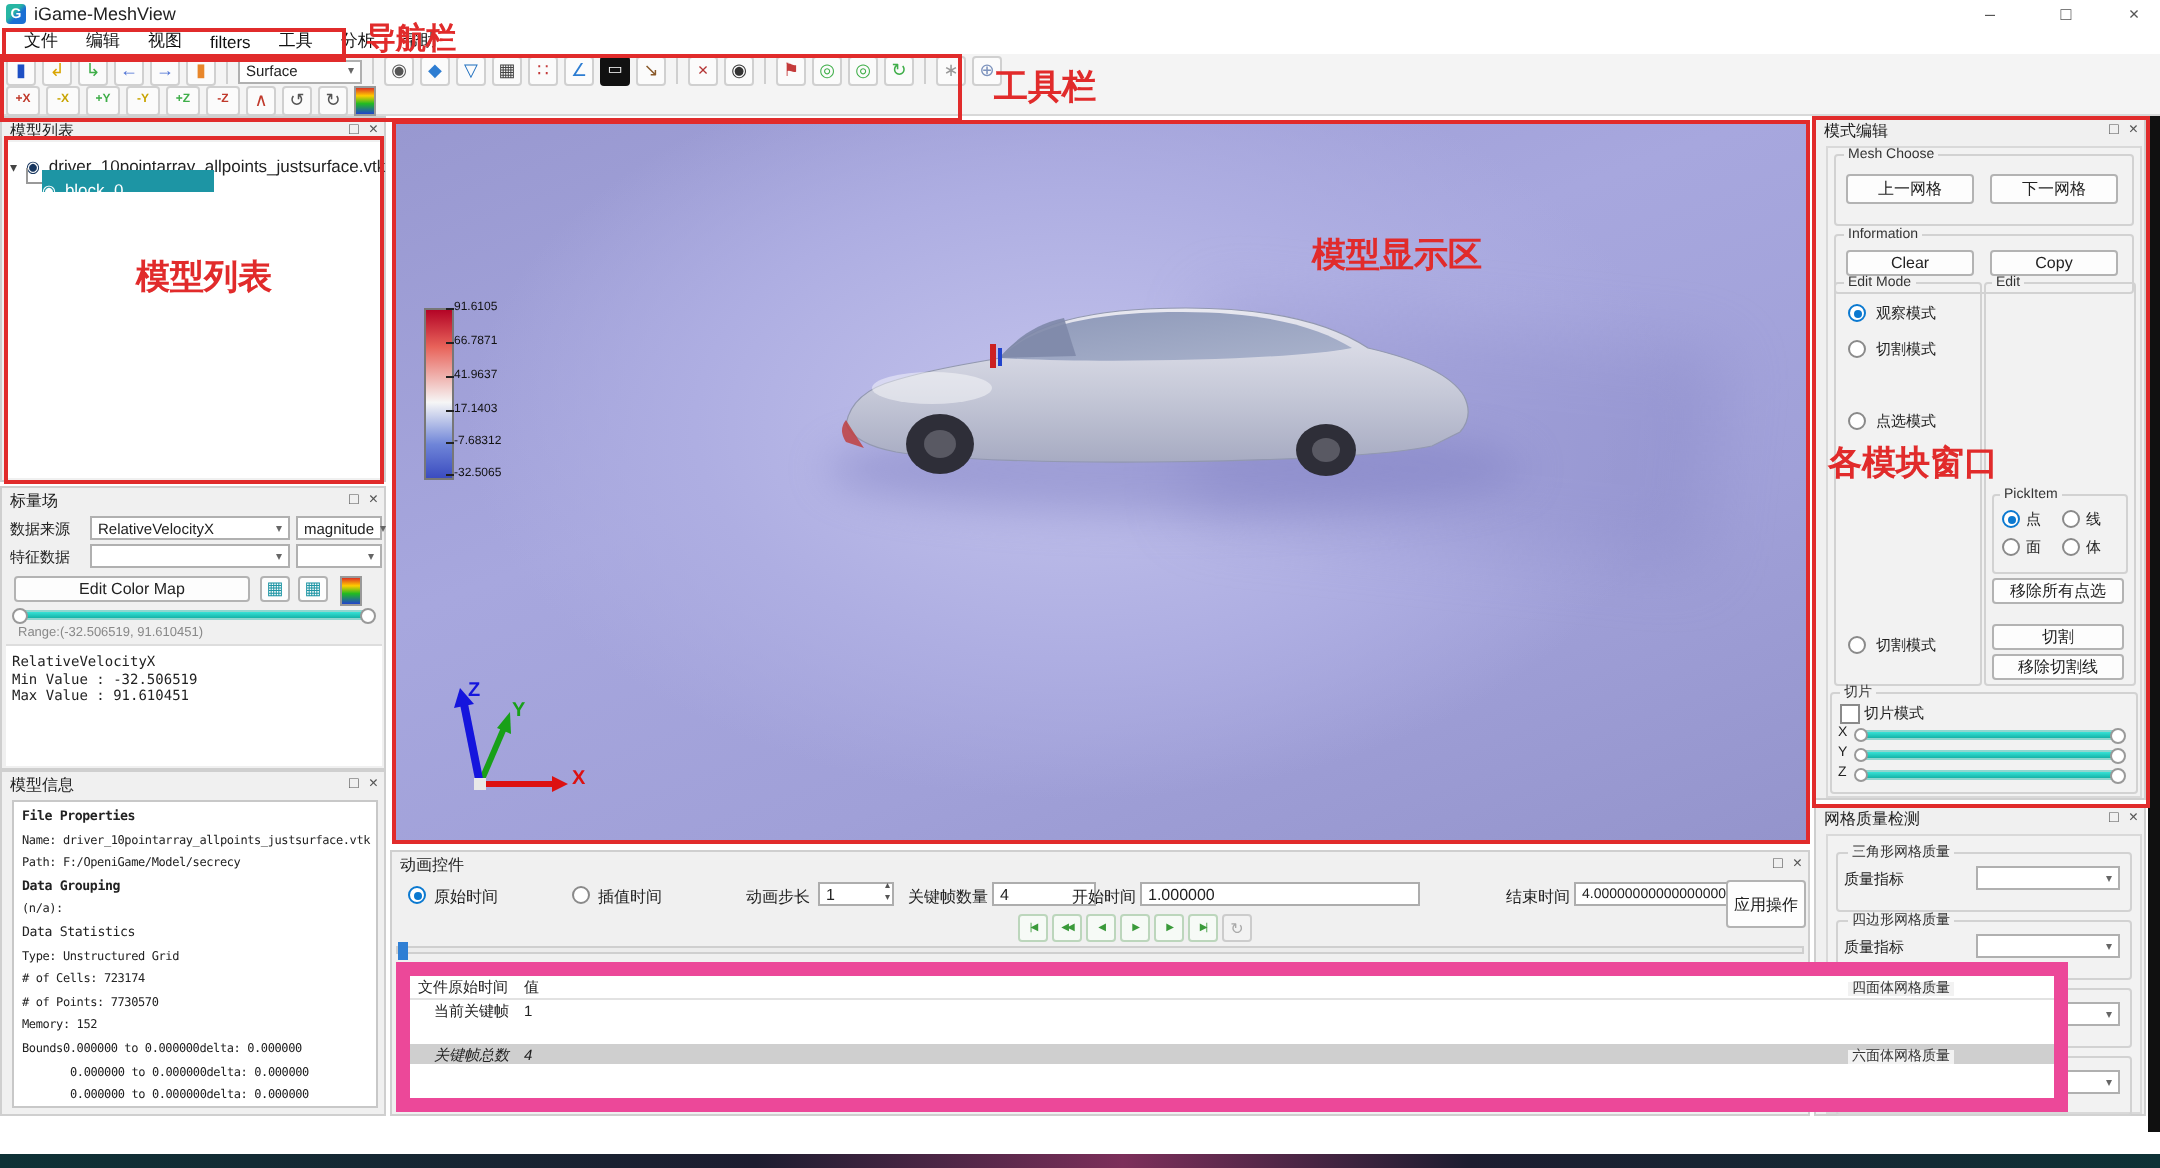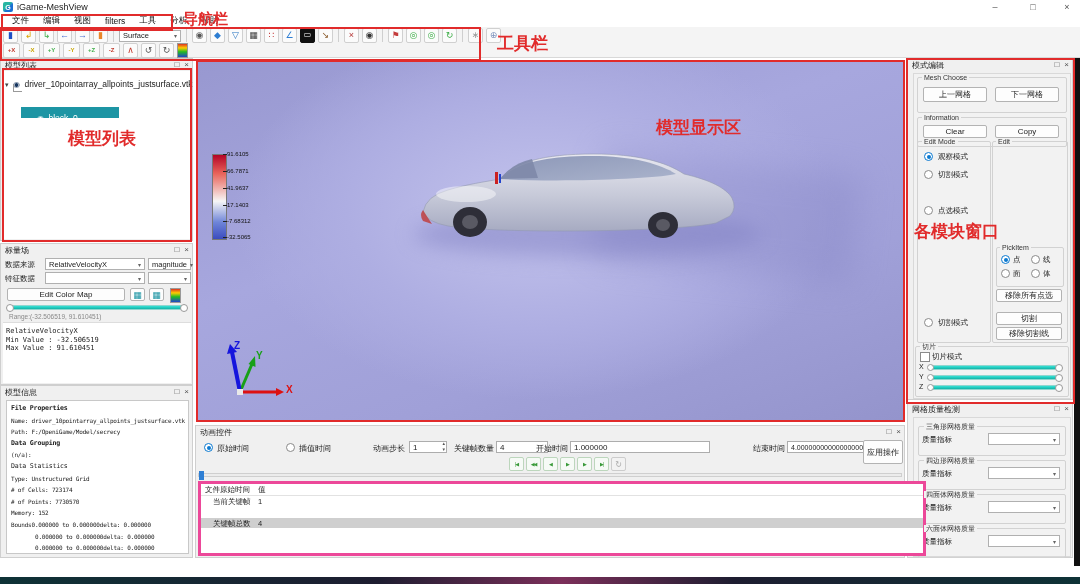--- a/index.html
+++ b/index.html
@@ -151,21 +151,21 @@
       <span>□</span>
       <span>×</span>
     </div>
     <div class="abs" style="left:2px;top:12px;width:187px;height:168px;background:#fff;">
       <div class="abs" style="left:2px;top:2px;height:11px;white-space:nowrap;">
         <span style="font-size:7px;color:#444;">▾</span>
         <span style="font-size:8px;color:#16355e;">◉</span>
         <span style="font-size:8.5px;">driver_10pointarray_allpoints_justsurface.vtk</span>
       </div>
       <div class="abs" style="left:10px;top:13px;width:8px;height:7px;border-left:1px solid #999;border-bottom:1px solid #999;"></div>
-      <div class="abs" style="left:18px;top:14px;width:98px;height:11px;background:#1d95a4;color:#fff;white-space:nowrap;padding-left:16px;box-sizing:border-box;margin-top:22px;">
+      <div class="abs" style="left:18px;top:14px;width:86px;height:11px;background:#1d95a4;color:#fff;white-space:nowrap;padding-left:0;box-sizing:border-box;">
         <span style="font-size:8px;">◉</span>
         <span style="font-size:8.5px;">block_0</span>
       </div>
     </div>
   </div>
   <div class="abs redbox" style="left:2px;top:68px;width:186px;height:170px;"></div>
   <div class="abs redlabel" style="left:68px;top:127px;font-size:17px;">模型列表</div>
 
   <div class="abs panel" style="left:0;top:243px;width:193px;height:142px;">
     <div class="ptitle">标量场</div>
@@ -430,30 +430,30 @@
       <div class="playbtn">▶</div>
       <div class="playbtn">▶</div>
       <div class="playbtn">▶|</div>
       <div class="playbtn dis" style="font-size:8px;letter-spacing:0;">↻</div>
     </div>
 
     <div class="abs" style="left:2px;top:47px;width:704px;height:4px;background:#ececec;border:1px solid #cfcfcf;box-sizing:border-box;">
       <div style="position:absolute;left:0;top:-3px;width:5px;height:9px;background:#2f7fd4;"></div>
     </div>
 
-    <div class="abs" style="left:2px;top:55px;width:728px;height:75px;background:#fff;border:3px solid #ec4899;box-sizing:border-box;overflow:hidden;">
+    <div class="abs" style="left:2px;top:55px;width:836px;height:75px;background:#fff;border:7px solid #ec4899;box-sizing:border-box;overflow:hidden;">
       <div class="trow" style="top:0;border-bottom:1px solid #e2e2e2;height:11px;">
         <span class="c1" style="left:4px;">文件原始时间</span>
         <span class="c2">值</span>
       </div>
       <div class="trow" style="top:12px;">
         <span class="c1">当前关键帧</span>
         <span class="c2">1</span>
       </div>
-      <div class="trow seltr" style="top:34px;">
+      <div class="trow seltr" style="top:34px;font-style:italic;">
         <span class="c1">关键帧总数</span>
         <span class="c2">4</span>
       </div>
     </div>
   </div>
 
   <div class="abs bottomstrip"></div>
   <div class="abs rightdark"></div>
 
 </div>

